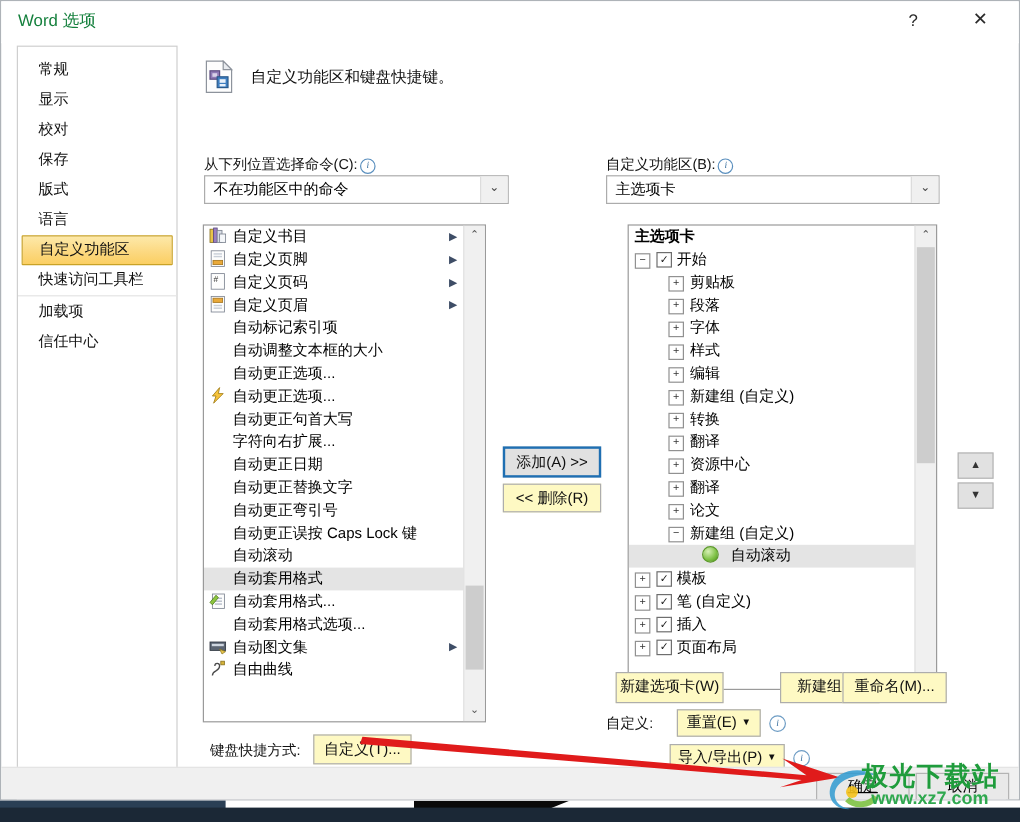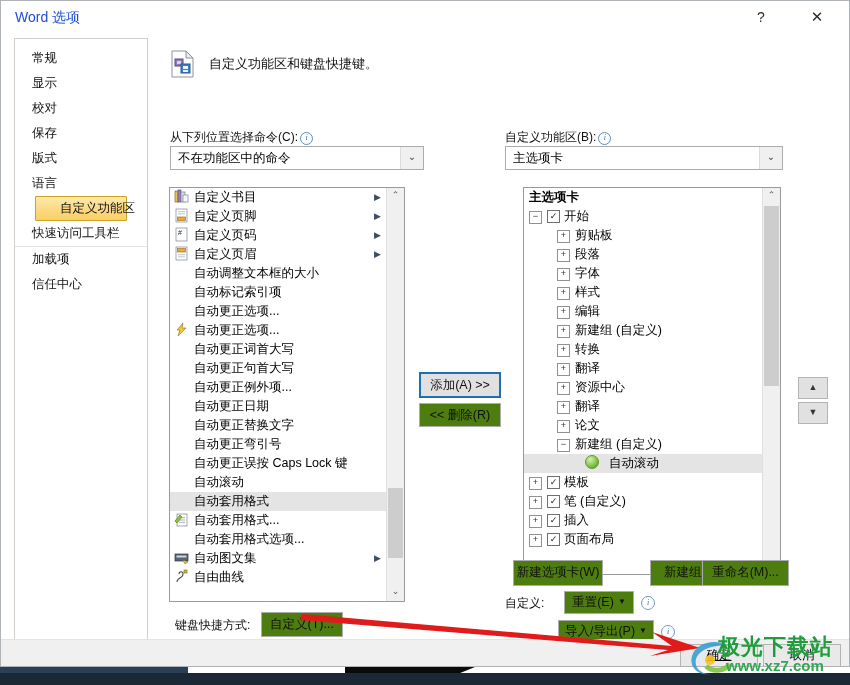--- a/index.html
+++ b/index.html
@@ -55,21 +55,21 @@
   #titlebar {
     position: relative;
     height: 34px;
     background: #ffffff;
     border-bottom: 1px solid #ffffff;
   }
   #title-text {
     position: absolute;
     left: 14px; top: 8px;
     font-size: 14px;
-    color: #1d4ed8;
+    color: #15803d;
   }
   .titlebtn {
     position: absolute;
     top: 0;
     width: 44px; height: 32px;
     line-height: 32px;
     text-align: center;
     font-size: 14px;
     color: #2b2b2b;
     cursor: default;
@@ -100,22 +100,22 @@
     line-height: 25px;
     padding-left: 17px;
     font-size: 12.5px;
     color: #111;
     cursor: default;
     white-space: nowrap;
   }
   .nav-item.selected {
     background: linear-gradient(to bottom, #fde9a9 0%, #fcd982 55%, #fbcf63 100%);
     border: 1px solid #c9a227;
-    margin: 0 20px;
-    padding-left: 24px;
+    margin: 0 3px;
+    padding-left: 14px;
     height: 23px;
     line-height: 23px;
     border-radius: 1px;
   }
   
   #pane {
     position: absolute;
     left: 153px; top: 3px;
     width: 684px;
     height: 604px;
@@ -229,21 +229,21 @@
   .vscroll .sb-up { top: 0; }
   .vscroll .sb-dn { bottom: 0; }
   .vscroll .thumb {
     position: absolute;
     left: 1px; width: 15px;
     background: #cdcdcd;
   }
   
   .btn {
     position: absolute;
-    background: #4d7c0f;
+    background: #fef9c3;
     border: 1px solid #adadad;
     box-sizing: border-box;
     font-size: 12.5px;
     text-align: center;
     color: #111;
     cursor: default;
     white-space: nowrap;
   }
   .btn.primary { border: 2px solid #1f6fb2; background: #e1e1e1; }
   #btn-add { left: 418px; top: 337px; width: 82px; height: 26px; line-height: 22px; }
@@ -454,29 +454,28 @@
           <div class="row"><span class="ico"><svg width="15" height="15" viewBox="0 0 15 15">
                 <rect x="2" y="1" width="11" height="13" fill="#fdfdfd" stroke="#7d8491" stroke-width="0.7"></rect>
                 <text x="4" y="8" font-size="7" fill="#2a2a2a">#</text>
               </svg></span><span class="lbl">自定义页码</span><span class="submenu-arrow">▶</span></div>
           <div class="row"><span class="ico"><svg width="15" height="15" viewBox="0 0 15 15">
                 <rect x="2" y="1" width="11" height="13" fill="#fdfdfd" stroke="#7d8491" stroke-width="0.7"></rect>
                 <rect x="3.5" y="2.5" width="8" height="3.5" fill="#e9a93a" stroke="#a8761c" stroke-width="0.7"></rect>
                 <rect x="4" y="8" width="7" height="1.2" fill="#c9cfd8"></rect>
                 <rect x="4" y="10.2" width="7" height="1.2" fill="#c9cfd8"></rect>
               </svg></span><span class="lbl">自定义页眉</span><span class="submenu-arrow">▶</span></div>
+          <div class="row"><span class="ico"></span><span class="lbl">自动标记索引项</span></div>
           <div class="row"><span class="ico"></span><span class="lbl">自动调整文本框的大小</span></div>
-          <div class="row"><span class="ico"></span><span class="lbl">自动标记索引项</span></div>
           <div class="row"><span class="ico"></span><span class="lbl">自动更正选项...</span></div>
           <div class="row"><span class="ico"><svg width="15" height="15" viewBox="0 0 15 15">
                 <path d="M9 1 L3 8 H6 L4 14 L12 6 H8 Z" fill="#f6c33c" stroke="#a07c16" stroke-width="0.7"></path>
               </svg></span><span class="lbl">自动更正选项...</span></div>
-          <div class="row"><span class="ico"></span><span class="lbl">自动更正词首大写</span></div>
           <div class="row"><span class="ico"></span><span class="lbl">自动更正句首大写</span></div>
-          <div class="row"><span class="ico"></span><span class="lbl">自动更正例外项...</span></div>
+          <div class="row"><span class="ico"></span><span class="lbl">字符向右扩展...</span></div>
           <div class="row"><span class="ico"></span><span class="lbl">自动更正日期</span></div>
           <div class="row"><span class="ico"></span><span class="lbl">自动更正替换文字</span></div>
           <div class="row"><span class="ico"></span><span class="lbl">自动更正弯引号</span></div>
           <div class="row"><span class="ico"></span><span class="lbl">自动更正误按 Caps Lock 键</span></div>
           <div class="row"><span class="ico"></span><span class="lbl">自动滚动</span></div>
           <div class="row sel"><span class="ico"></span><span class="lbl">自动套用格式</span></div>
           <div class="row"><span class="ico"><svg width="15" height="15" viewBox="0 0 15 15">
                 <rect x="3" y="2" width="10" height="12" fill="#fdfdfd" stroke="#7d8491" stroke-width="0.7"></rect>
                 <rect x="5" y="5" width="6" height="1.2" fill="#b9c0cb"></rect>
                 <rect x="5" y="7.4" width="6" height="1.2" fill="#b9c0cb"></rect>

